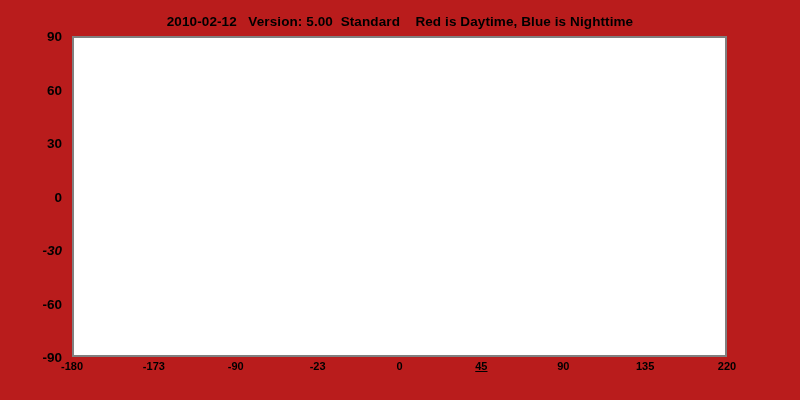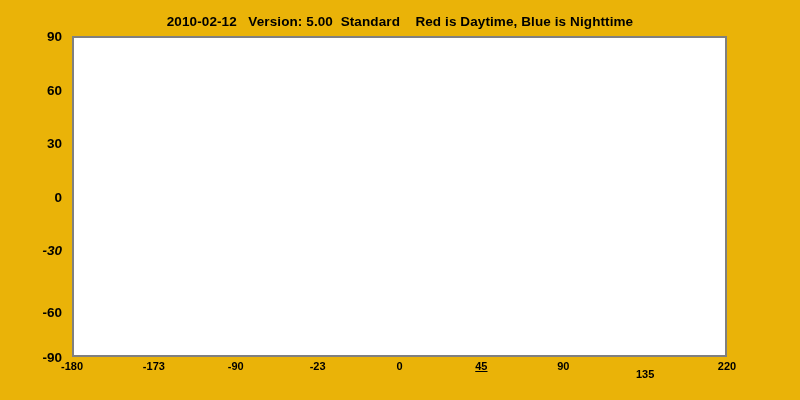--- a/index.html
+++ b/index.html
@@ -1,18 +1,18 @@
 <!DOCTYPE html>
 <html><head>
 <meta charset="utf-8">
 <style>
   html,body{margin:0;padding:0;background:#ffffff;}
   body{width:800px;height:400px;overflow:hidden;
        font-family:"Liberation Sans", sans-serif;}
-  #stage{position:relative;width:800px;height:400px;background:#eab308;}
+  #stage{position:relative;width:800px;height:400px;background:#b91c1c;}
 
   #title{
     position:absolute; left:0; top:14px; width:800px;
     text-align:center; font-size:13.5px; font-weight:bold;
     color:#000000; letter-spacing:0.1px; white-space:pre;
   }
 
   #plotwrap{ position:absolute; left:72px; top:36px; width:655px; height:321px; }
 
   #frame{
@@ -145,28 +145,28 @@
     </svg>
     <div id="frame"></div>
   </div>
 
   <div id="ylabels">
       <div class="ylab" style="left: 0px; top: 36px;">90</div>
       <div class="ylab" style="left: 0px; top: 89.5px;">60</div>
       <div class="ylab" style="left: 0px; top: 143px;">30</div>
       <div class="ylab" style="left: 0px; top: 196.5px;">0</div>
       <div class="ylab" style="left: 0px; top: 250px; font-style: italic;">-30</div>
-      <div class="ylab" style="left: 0px; top: 303.5px; margin-top: 8px;">-60</div>
+      <div class="ylab" style="left: 0px; top: 303.5px;">-60</div>
       <div class="ylab" style="left: 0px; top: 357px;">-90</div>
     </div>
   <div id="xlabels">
       <div class="xlab" style="left: 72px; top: 360px;">-180</div>
       <div class="xlab" style="left: 153.875px; top: 360px;">-173</div>
       <div class="xlab" style="left: 235.75px; top: 360px;">-90</div>
       <div class="xlab" style="left: 317.625px; top: 360px;">-23</div>
       <div class="xlab" style="left: 399.5px; top: 360px;">0</div>
       <div class="xlab" style="left: 481.375px; top: 360px; text-decoration: underline;">45</div>
       <div class="xlab" style="left: 563.25px; top: 360px;">90</div>
-      <div class="xlab" style="left: 645.125px; top: 360px; margin-top: 8px;">135</div>
+      <div class="xlab" style="left: 645.125px; top: 360px;">135</div>
       <div class="xlab" style="left: 727px; top: 360px;">220</div>
     </div>
 
 </div>
 
 </body></html>

